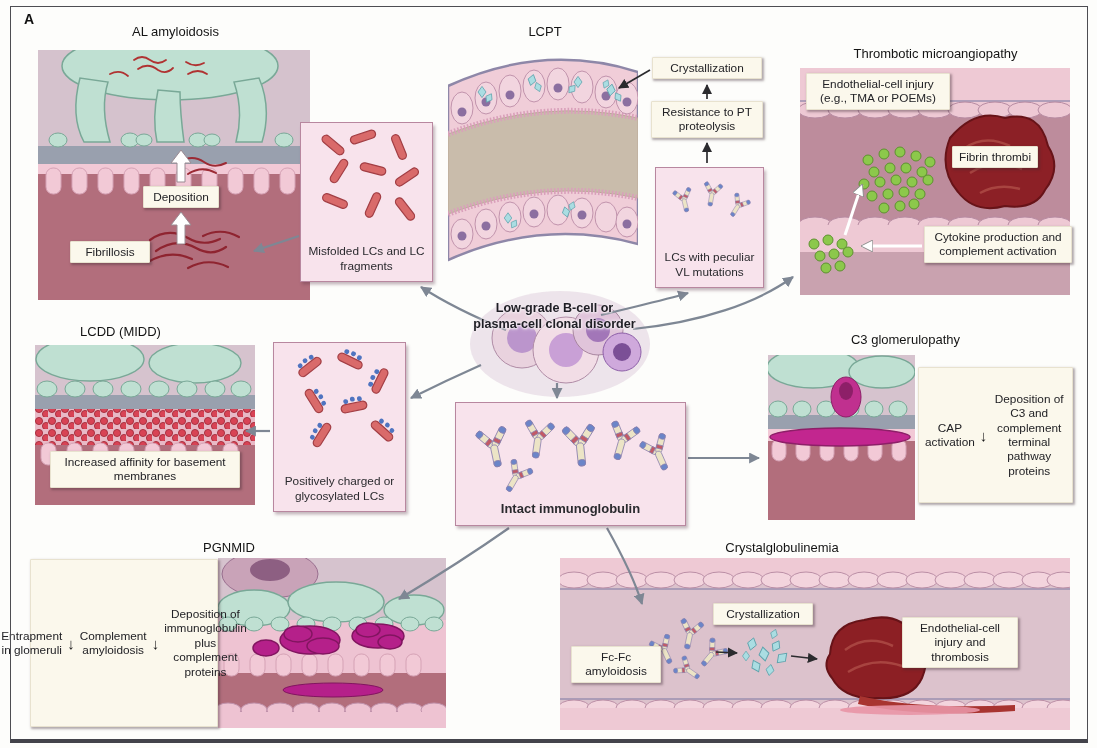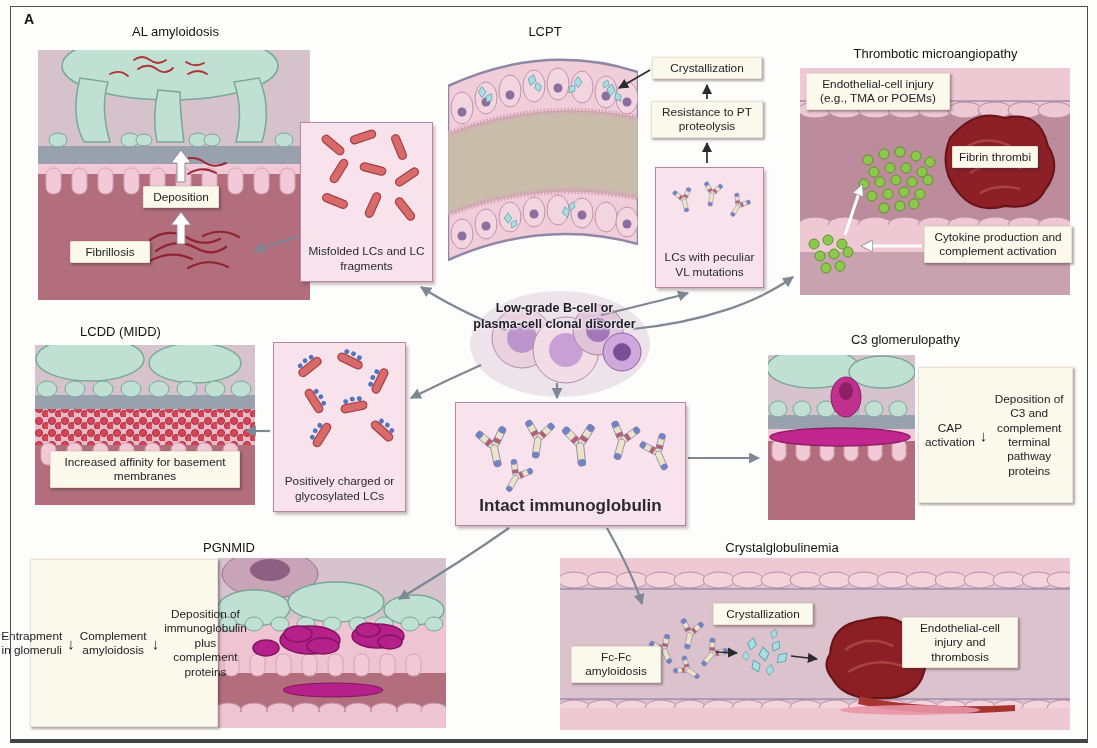--- a/index.html
+++ b/index.html
@@ -14,21 +14,21 @@
   .cream { position:absolute; background:#fbf8ec; color:#222226; font-size:11.8px; line-height:1.22;
            text-align:center; padding:3px 5px; border:1px solid #e8e2cf; border-radius:1px;
            box-shadow:1.5px 1.5px 2.5px rgba(60,40,50,.4); z-index:25; }
   .stack { display:flex; align-items:center; justify-content:center; gap:5px; padding:8px 6px; }
   .dn { font-size:15px; font-weight:bold; color:#1c1c1c; line-height:1; }
   .pinkbox { position:absolute; background:#f8e3ec; border:1.6px solid #b8879f;
              box-shadow:2px 2.5px 3px rgba(90,50,70,.35); z-index:20;
              display:flex; flex-direction:column; justify-content:flex-end; align-items:center; }
   .pinkbox svg { position:absolute; left:0; top:0; }
   .ptext { position:relative; font-size:11.8px; color:#2a2a2e; text-align:center; line-height:1.22; padding:0 6px 8px; }
-  .ptext.bold { font-weight:bold; font-size:17px; }
+  .ptext.bold { font-weight:bold; font-size:13px; }
   .clonal { position:absolute; font-weight:bold; font-size:12.6px; color:#1e1e24; text-align:center; z-index:22;
             line-height:1.3;
             text-shadow:0 0 3px #f2eaf0, 0 0 5px #f2eaf0, 0 0 2px #f2eaf0, 1px 1px 2px #f2eaf0; }
 </style>
 </head>
 <body>
 
 <svg width="0" height="0" style="position:absolute" aria-hidden="true">
   <defs>
     <g id="rod">

